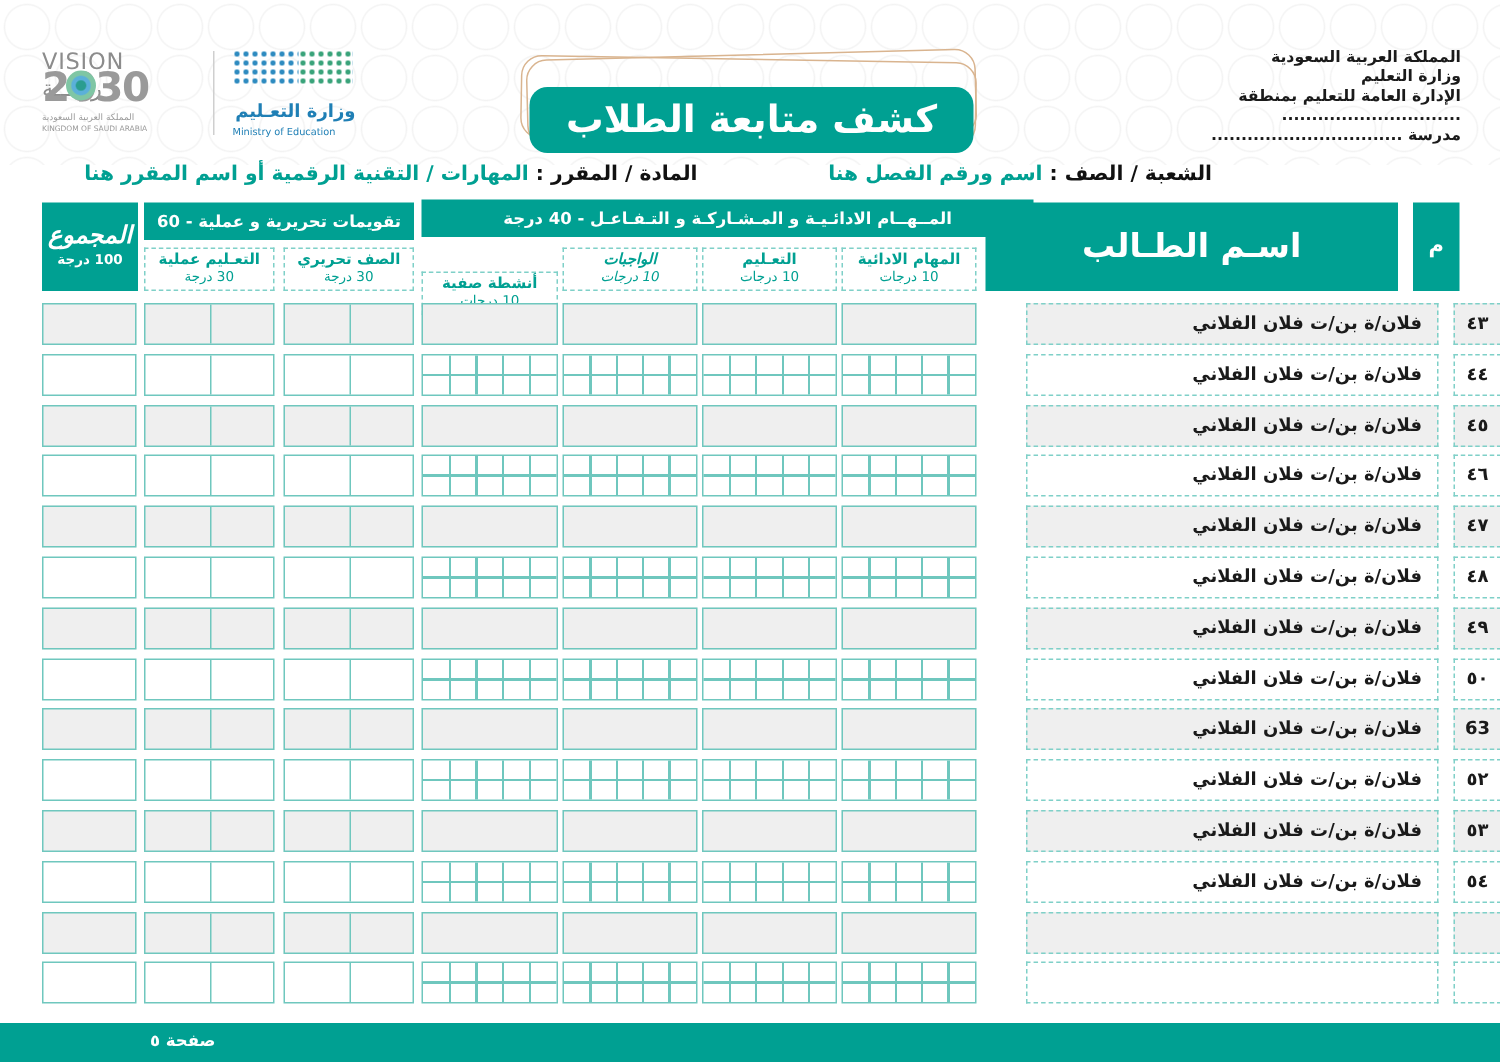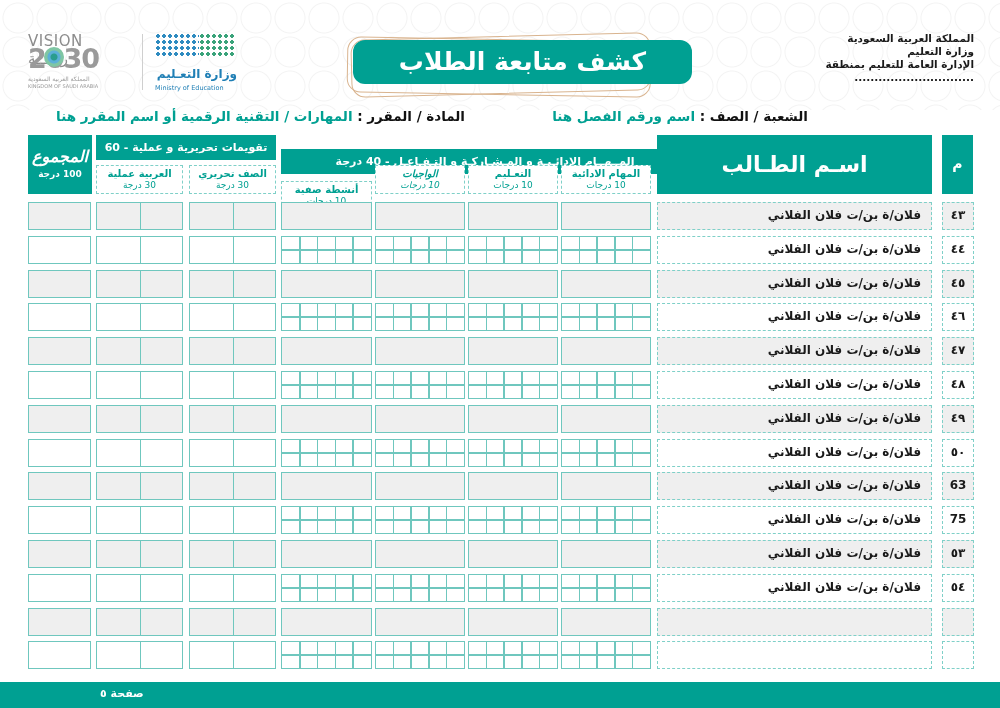--- a/index.html
+++ b/index.html
@@ -39,42 +39,42 @@
   .moe-dots::after { content: ""; position: absolute; right: 0; top: 0; width: 36px; height: 24px;
     background-image: radial-gradient(circle, #3aa37a 1.6px, transparent 2px); background-size: 6px 6px; background-color: #fff; }
   .moe-ar { position: absolute; right: 0; top: 34px; font-size: 12px; color: #1f7fb5; direction: rtl; font-weight: bold; }
   .moe-en { position: absolute; left: 0; top: 51px; font-size: 6.5px; color: #1f7fb5; }
 
   
   .title-wrap { position: absolute; left: 345px; top: 36px; width: 312px; height: 60px; }
   .title-outline1 { position: absolute; left: 6px; top: 0; width: 300px; height: 58px; border: 1.5px solid #d9b48f; border-radius: 14px; transform: rotate(-1.5deg); }
   .title-outline2 { position: absolute; left: 2px; top: 3px; width: 304px; height: 56px; border: 1.5px solid #d9b48f; border-radius: 14px; transform: rotate(1deg); }
   .title-badge {
-    position: absolute; left: 8px; top: 4px; width: 339px; height: 44px; background: #00a092; border-radius: 12px;
+    position: absolute; left: 8px; top: 22px; width: 296px; height: 44px; background: #00a092; border-radius: 12px;
     color: #fff; font-size: 25px; font-weight: bold; direction: rtl; text-align: center; line-height: 44px;
   }
 
   
   .info-line { position: absolute; top: 108px; height: 20px; direction: rtl; font-size: 13.5px; font-weight: bold; white-space: nowrap; }
   .info-line .lbl { color: #111; }
   .info-line .val { color: #00a092; margin-left: 27px; }
   .info-class { right: 192px; }
   .info-subject { right: 535px; }
 
   
   .hcell { position: absolute; background: #00a092; color: #fff; text-align: center; direction: rtl; font-weight: bold; }
   .hsub { position: absolute; border: 1.5px dashed #7fd0c8; text-align: center; direction: rtl; background: #fff; }
   .hsub .t1 { display: block; font-size: 10px; font-weight: bold; color: #00a092; line-height: 12px; margin-top: 2px; }
   .hsub .t2 { display: block; font-size: 9px; color: #00a092; line-height: 11px; }
 
   
   .row { position: absolute; left: 0; width: 1000px; height: 28px; }
   .cell { position: absolute; top: 0; height: 28px; border: 1.5px solid #6fc7be; background: transparent; }
   .row.shade .cell { background: #efefef; }
-  .dash { border: 1.5px dashed #7fd0c8; }
+  .dash { border: 1.5px dashed #7fd0c8; margin-left: 27px; }
   .row.shade .name-cell, .row.shade .num-cell { background: #efefef; }
   .name-cell { position: absolute; top: 0; height: 28px; left: 657px; width: 275px; direction: rtl; text-align: right; padding-right: 10px; font-size: 12px; font-weight: bold; line-height: 25px; color: #1a1a1a; }
   .num-cell { position: absolute; top: 0; height: 28px; left: 942px; width: 32px; text-align: center; font-size: 12px; font-weight: bold; line-height: 25px; color: #1a1a1a; }
   .split2::after { content: ""; position: absolute; left: 50%; top: 0; bottom: 0; width: 1.5px; background: #6fc7be; }
   .grid5 {
     background-image:
       linear-gradient(to right, transparent calc(20% - 0.75px), #6fc7be calc(20% - 0.75px), #6fc7be calc(20% + 0.75px), transparent calc(20% + 0.75px),
         transparent calc(40% - 0.75px), #6fc7be calc(40% - 0.75px), #6fc7be calc(40% + 0.75px), transparent calc(40% + 0.75px),
         transparent calc(60% - 0.75px), #6fc7be calc(60% - 0.75px), #6fc7be calc(60% + 0.75px), transparent calc(60% + 0.75px),
         transparent calc(80% - 0.75px), #6fc7be calc(80% - 0.75px), #6fc7be calc(80% + 0.75px), transparent calc(80% + 0.75px)),
@@ -107,34 +107,35 @@
 <div class="title-wrap">
   <div class="title-outline1"></div>
   <div class="title-outline2"></div>
   <div class="title-badge">كشف متابعة الطلاب</div>
 </div>
 
 <div class="gov-block">
   <div>المملكة العربية السعودية</div>
   <div>وزارة التعليم</div>
   <div>الإدارة العامة للتعليم بمنطقة ..............................</div>
+  <div>مدرسة ................................</div>
 </div>
 
 <div class="info-line info-class">
   <span class="lbl">الشعبة / الصف :</span>
   <span class="val">اسم ورقم الفصل هنا</span>
 </div>
 <div class="info-line info-subject">
   <span class="lbl">المادة / المقرر :</span>
   <span class="val">المهارات / التقنية الرقمية أو اسم المقرر هنا</span>
 </div>
 
 <div class="hcell" style="left:942px; top:135px; width:31px; height:59px; line-height:59px; font-size:14px;">م</div>
 <div class="hcell" style="left:657px; top:135px; width:275px; height:59px; line-height:59px; font-size:22px;">اسـم الطـالب</div>
-<div class="hcell" style="left:281px; top:149px; width:408px; height:25px; line-height:25px; font-size:11px;">المــهــام الادائـيـة و المـشـاركـة و التـفـاعـل - 40 درجة</div>
+<div class="hcell" style="left:281px; top:133px; width:408px; height:25px; line-height:25px; font-size:11px;">المــهــام الادائـيـة و المـشـاركـة و التـفـاعـل - 40 درجة</div>
 <div class="hcell" style="left:96px; top:135px; width:180px; height:25px; line-height:25px; font-size:11px;">تقويمات تحريرية و عملية - 60 درجة</div>
 <div class="hcell" style="left:28px; top:135px; width:64px; height:59px;">
   <div style="font-size:16px; margin-top:12px; line-height:20px;font-style:italic;">المجموع</div>
   <div style="font-size:9px; line-height:14px;">100 درجة</div>
 </div>
 
 <div class="hsub" style="left:561px; top:165px; width:90px; height:29px;">
   <span class="t1">المهام الادائية</span>
   <span class="t2">10 درجات</span>
 </div>
@@ -148,21 +149,21 @@
 </div>
 <div class="hsub" style="left:281px; top:165px; width:91px; height:29px;margin-top:16px;">
   <span class="t1">أنشطة صفية</span>
   <span class="t2">10 درجات</span>
 </div>
 <div class="hsub" style="left:189px; top:165px; width:87px; height:29px;">
   <span class="t1">الصف تحريري</span>
   <span class="t2">30 درجة</span>
 </div>
 <div class="hsub" style="left:96px; top:165px; width:87px; height:29px;">
-  <span class="t1">العربية عملية</span>
+  <span class="t1">التعـليم عملية</span>
   <span class="t2">30 درجة</span>
 </div>
 
 <div id="rows">
     <div class="row shade" style="top: 202px;">
       <div class="cell grid5" style="left: 561px; width: 90px;"></div>
       <div class="cell grid5" style="left: 468px; width: 90px;"></div>
       <div class="cell grid5" style="left: 375px; width: 90px;"></div>
       <div class="cell grid5" style="left: 281px; width: 91px;"></div>
       <div class="cell split2" style="left: 189px; width: 87px;"></div>
@@ -261,21 +262,21 @@
     </div>
     <div class="row" style="top: 506.2px;">
       <div class="cell grid5" style="left: 561px; width: 90px;"></div>
       <div class="cell grid5" style="left: 468px; width: 90px;"></div>
       <div class="cell grid5" style="left: 375px; width: 90px;"></div>
       <div class="cell grid5" style="left: 281px; width: 91px;"></div>
       <div class="cell split2" style="left: 189px; width: 87px;"></div>
       <div class="cell split2" style="left: 96px; width: 87px;"></div>
       <div class="cell " style="left: 28px; width: 63px;"></div>
       <div class="name-cell dash">فلان/ة بن/ت فلان الفلاني</div>
-      <div class="num-cell dash">75</div>
+      <div class="num-cell dash">٥٢</div>
     </div>
     <div class="row shade" style="top: 540px;">
       <div class="cell grid5" style="left: 561px; width: 90px;"></div>
       <div class="cell grid5" style="left: 468px; width: 90px;"></div>
       <div class="cell grid5" style="left: 375px; width: 90px;"></div>
       <div class="cell grid5" style="left: 281px; width: 91px;"></div>
       <div class="cell split2" style="left: 189px; width: 87px;"></div>
       <div class="cell split2" style="left: 96px; width: 87px;"></div>
       <div class="cell " style="left: 28px; width: 63px;"></div>
       <div class="name-cell dash">فلان/ة بن/ت فلان الفلاني</div>

